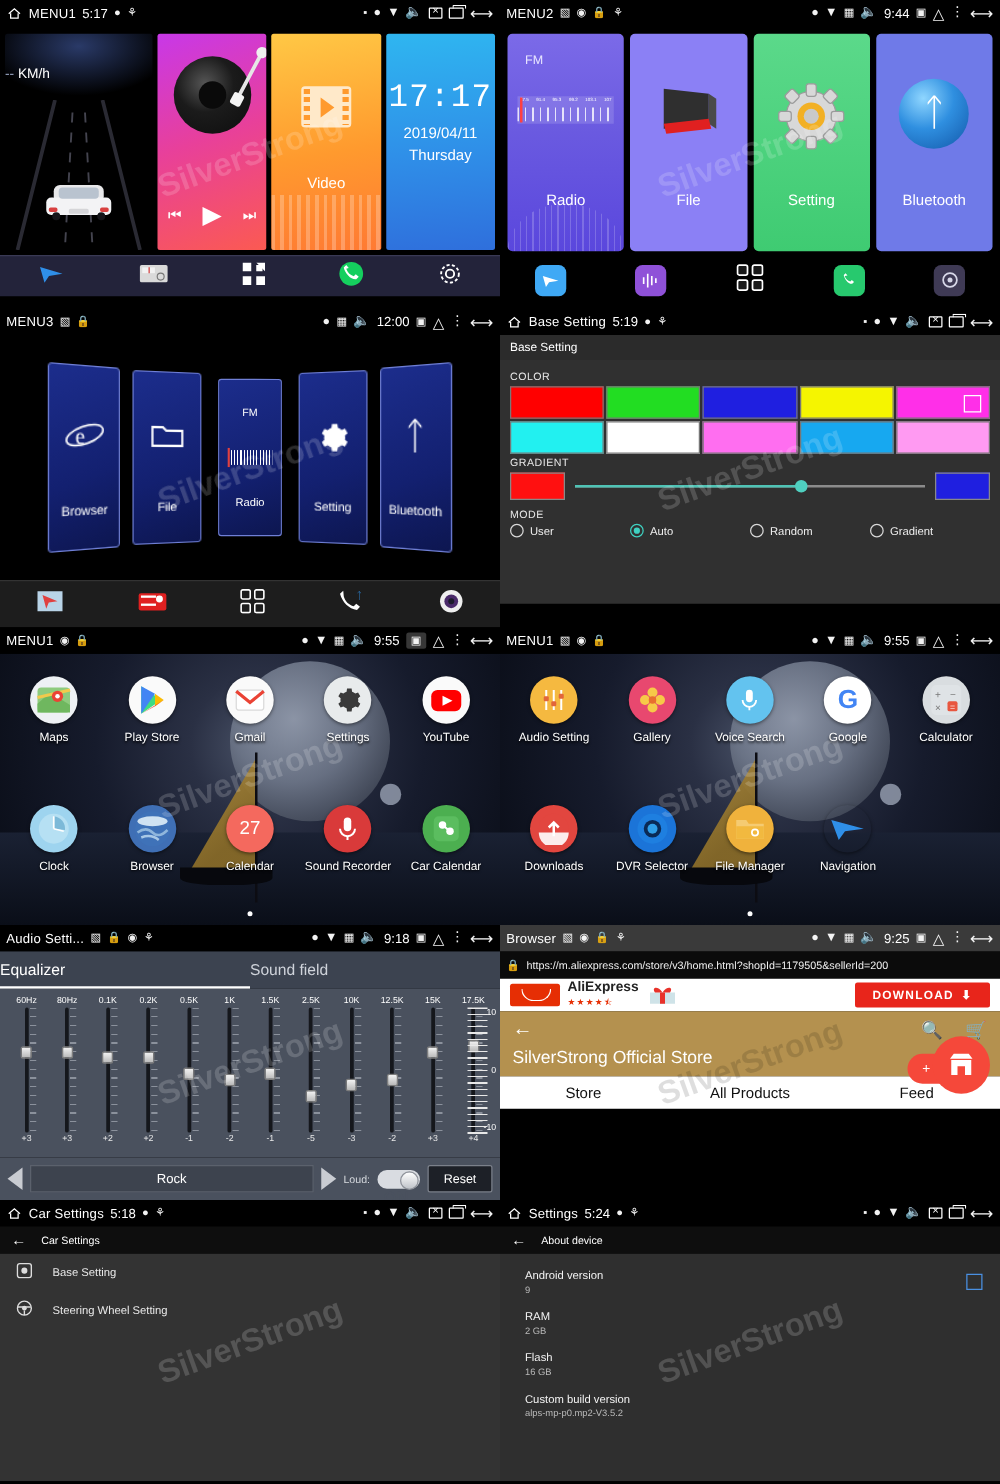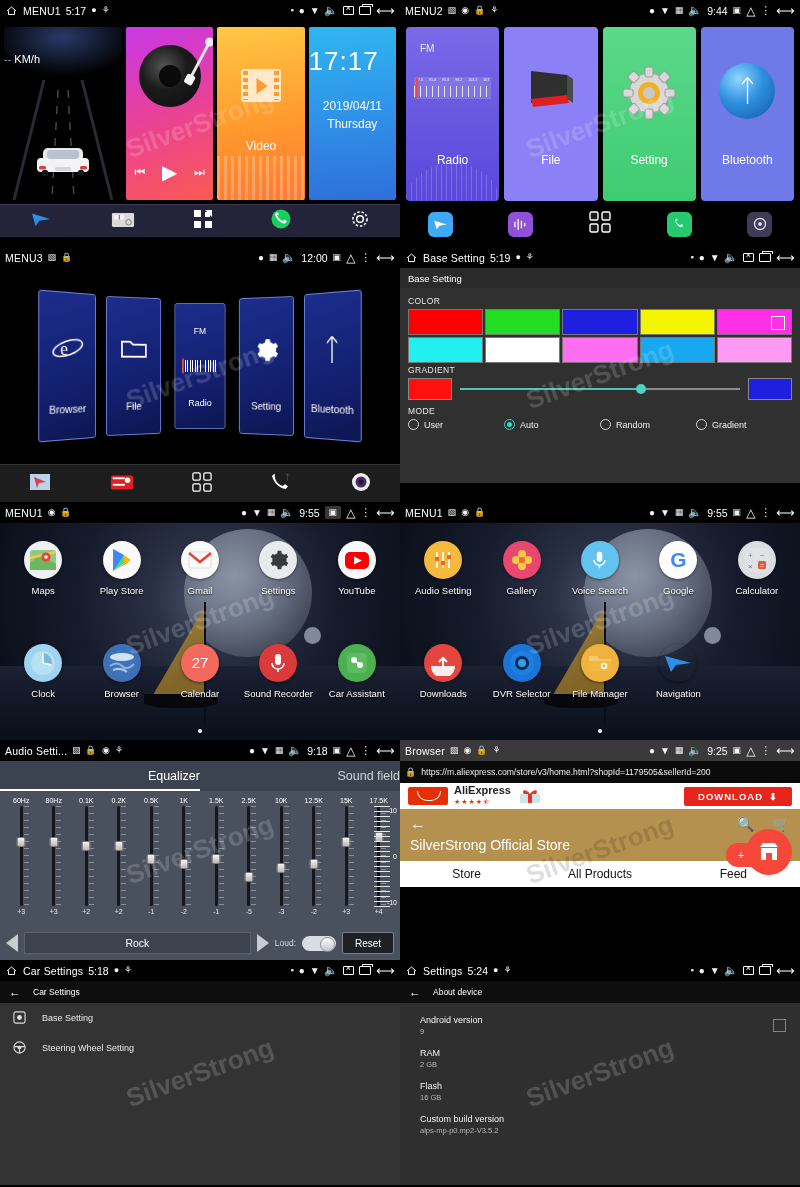--- a/index.html
+++ b/index.html
@@ -71,21 +71,21 @@
   .film{position:absolute;top:42px;left:50%;transform:translateX(-50%);width:40px;height:33px;
      border-radius:3px;background:#ffe9c9;}
   .film::before,.film::after{content:"";position:absolute;top:2px;width:5px;height:29px;
      background:repeating-linear-gradient(#ff9a2e 0 4px,#ffe9c9 4px 7px);}
   .film::before{left:2px;} .film::after{right:2px;}
   .film i{position:absolute;top:50%;left:52%;transform:translate(-50%,-50%);
      border-left:11px solid #ff9a2e;border-top:8px solid transparent;border-bottom:8px solid transparent;}
   .eqbars{position:absolute;bottom:0;left:0;width:100%;height:44px;
      background:repeating-linear-gradient(90deg,rgba(255,255,255,.45) 0 3px,transparent 3px 7px);
      -webkit-mask-image:linear-gradient(#000,#000);opacity:.55;}
-  .ctime{position:absolute;top:19px;width:100%;color:#fff;font-size:26px;letter-spacing:1px;}
+  .ctime{position:absolute;top:36px;width:100%;text-align:center;color:#fff;font-size:26px;letter-spacing:1px;font-family:Liberation Mono, monospace;}
   .cdate{position:absolute;top:72px;width:100%;text-align:center;color:#fff;font-size:12px;}
   .cday{position:absolute;top:90px;width:100%;text-align:center;color:#fff;font-size:12px;}
   .p1-dock{height:33px;background:#23233a;display:flex;align-items:center;justify-content:space-around;
      border-top:1px solid #3a3a55;}
 
   
   .p2-body{height:180px;display:flex;gap:5px;padding:6px 6px 0 6px;background:#000;}
   .p2-tile{flex:1;border-radius:4px;position:relative;overflow:hidden;}
   .p2-radio{background:linear-gradient(180deg,#7b6ae8 0%,#6a5ae0 45%,#5a47dd 100%);}
   .p2-file{background:#8b80f5;}
@@ -158,21 +158,21 @@
   .grid-apps{position:absolute;inset:0;padding:12px 4px 0;display:grid;
      grid-template-columns:repeat(5,1fr);grid-template-rows:repeat(2,1fr);}
   .app{display:flex;flex-direction:column;align-items:center;justify-content:flex-start;padding-top:6px;}
   .app-ico{width:38px;height:38px;border-radius:50%;display:flex;align-items:center;justify-content:center;
      font-size:19px;color:#fff;box-shadow:0 1px 3px rgba(0,0,0,.5);}
   .app-lbl{margin-top:6px;color:#fff;font-size:9.5px;text-shadow:0 1px 2px #000;white-space:nowrap;}
   .pagedot{position:absolute;bottom:7px;left:50%;transform:translateX(-50%);width:4px;height:4px;border-radius:50%;background:#fff;}
 
   
   .eq-tabs{height:30px;background:#3c4350;display:flex;color:#fff;font-size:12.5px;}
-  .eq-tab{flex:1;display:flex;align-items:center;justify-content:flex-end;position:relative;}
+  .eq-tab{flex:1;display:flex;align-items:center;justify-content:flex-start;position:relative;}
   .eq-tab.on::after{content:"";position:absolute;bottom:0;left:0;width:100%;height:2px;background:#fff;}
   .eq-tab.off{color:#cfd3da;}
   .eq-body{height:135px;background:#4a515e;position:relative;padding:6px 5px 0;}
   .eq-cols{display:flex;height:118px;}
   .eq-col{flex:1;display:flex;flex-direction:column;align-items:center;}
   .eq-freq{color:#fff;font-size:7px;margin-bottom:2px;}
   .eq-track{width:3px;flex:1;background:#15171c;position:relative;border-radius:2px;}
   .eq-ticks{position:absolute;left:4px;top:0;height:100%;width:5px;
      background:repeating-linear-gradient(180deg,#8b919c 0 1px,transparent 1px 7px);}
   .eq-knob{position:absolute;left:50%;transform:translateX(-50%);width:9px;height:10px;border-radius:2px;
@@ -732,21 +732,21 @@
         </div>
         <div class="app">
           <span class="app-ico" style="background:#4caf50">
             <svg width="22" height="22" viewBox="0 0 22 22">
                 <rect x="1" y="1" width="20" height="20" rx="4" fill="#5bbd5f"></rect>
                 <circle cx="8" cy="8" r="3" fill="#fff"></circle>
                 <circle cx="14" cy="13" r="3" fill="#fff"></circle>
                 <line x1="8" y1="8" x2="14" y2="13" stroke="#fff" stroke-width="1.6"></line>
               </svg>
           </span>
-          <span class="app-lbl">Car Assistant</span>
+          <span class="app-lbl">Car Calendar</span>
         </div>
       </div>
       <div class="pagedot"></div>
     </div>
     <div class="wm">SilverStrong</div>
   </div>
 
   <div class="panel">
     <div class="sbar">
       <span class="title">MENU1</span>

